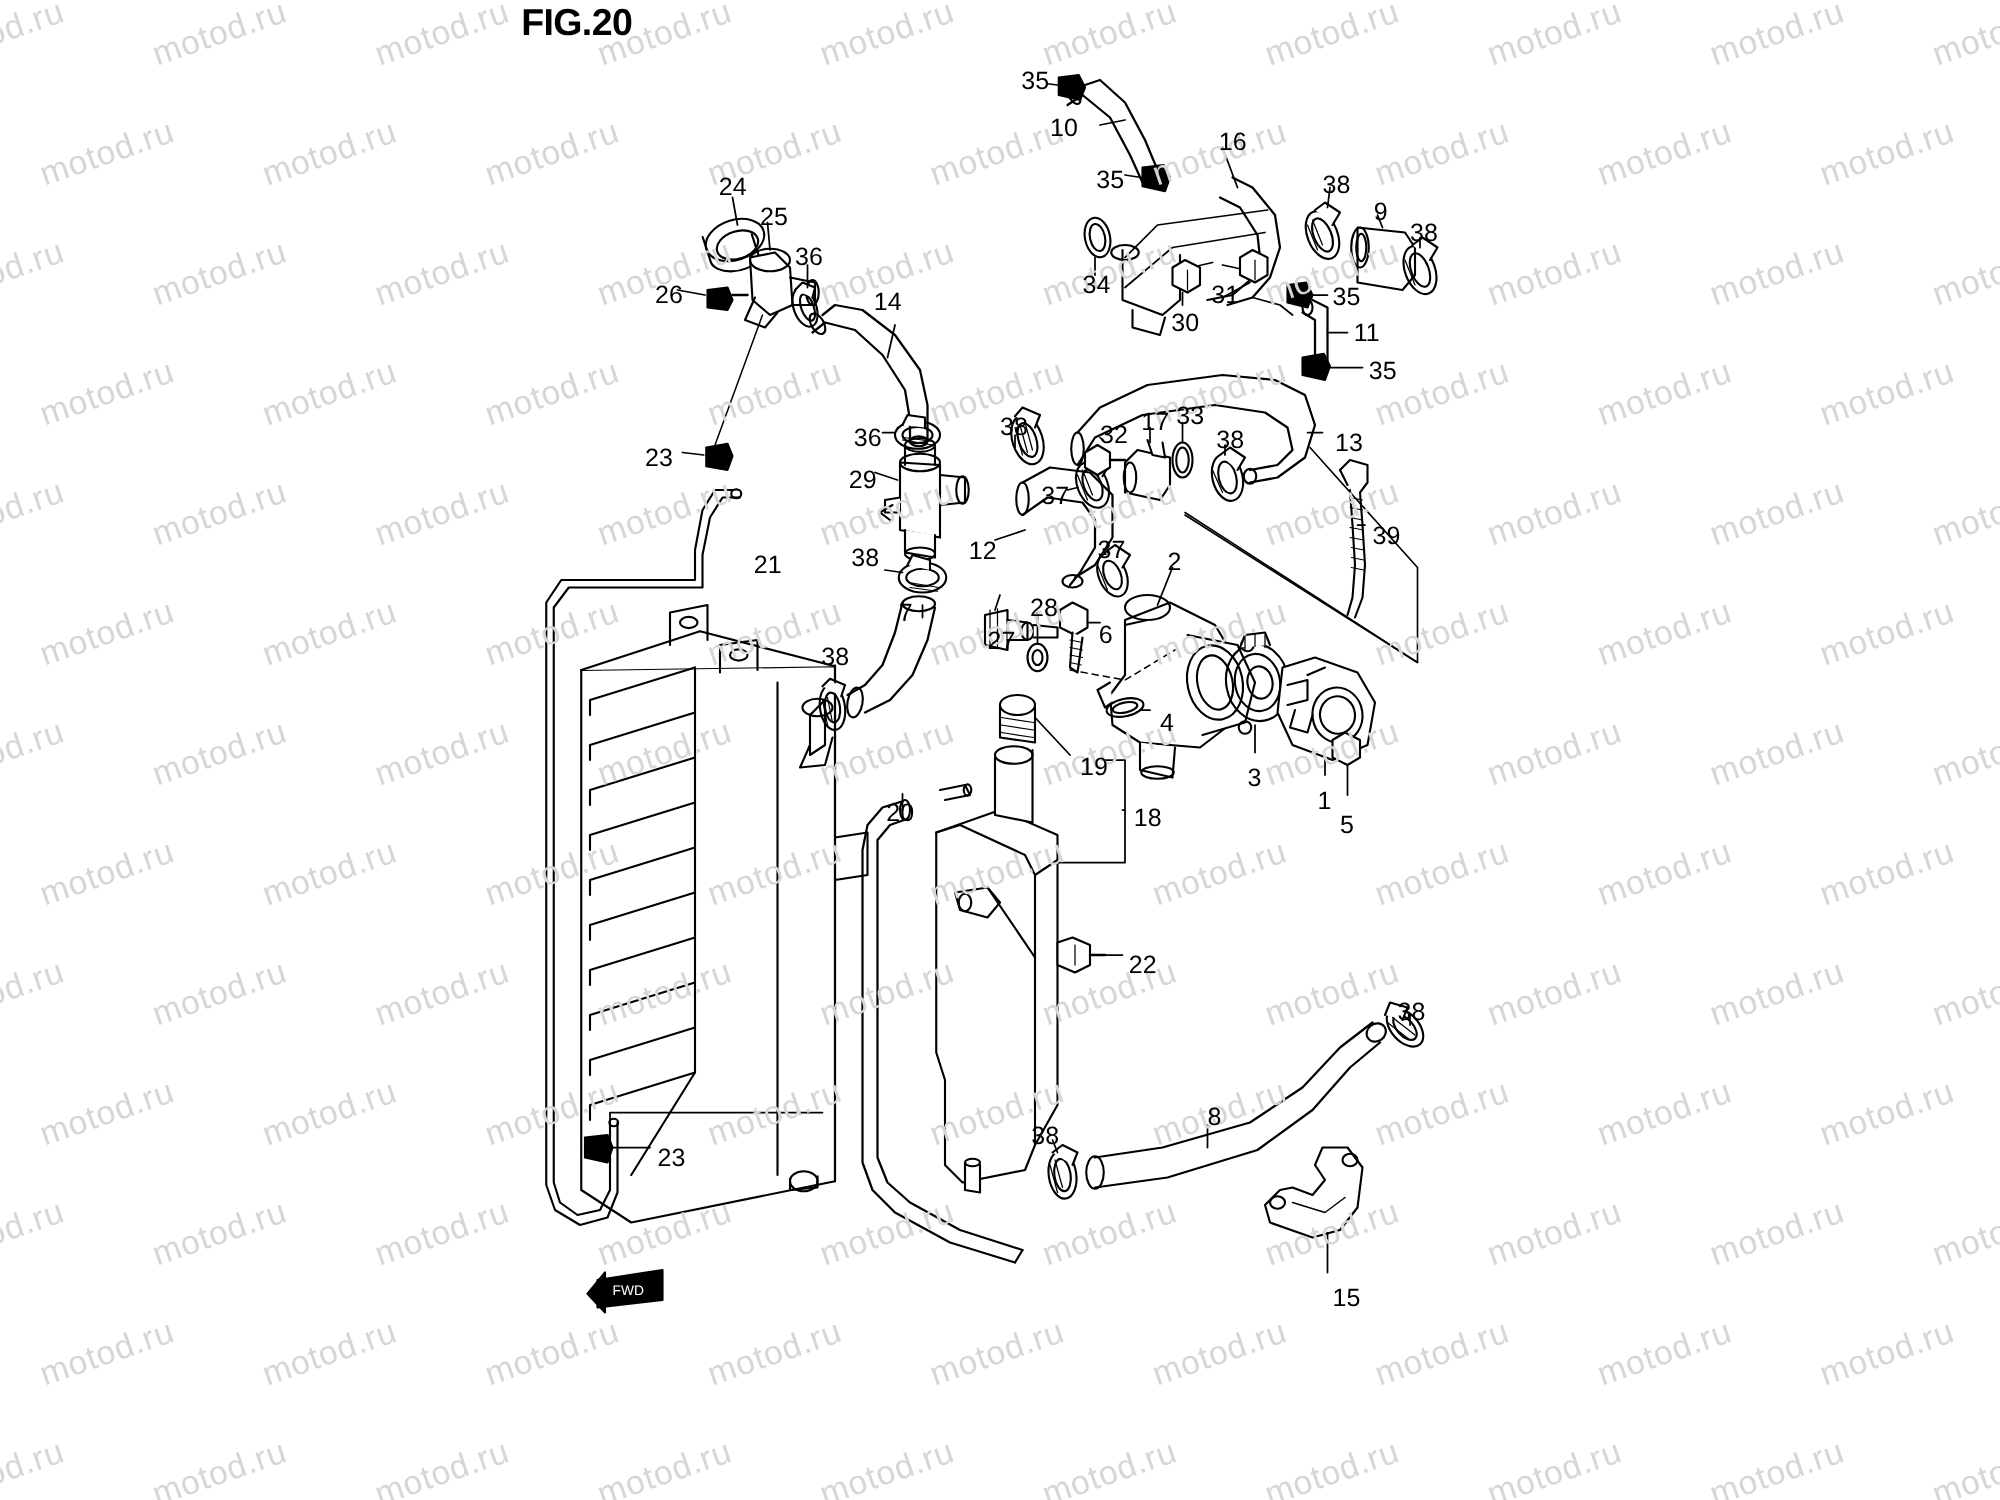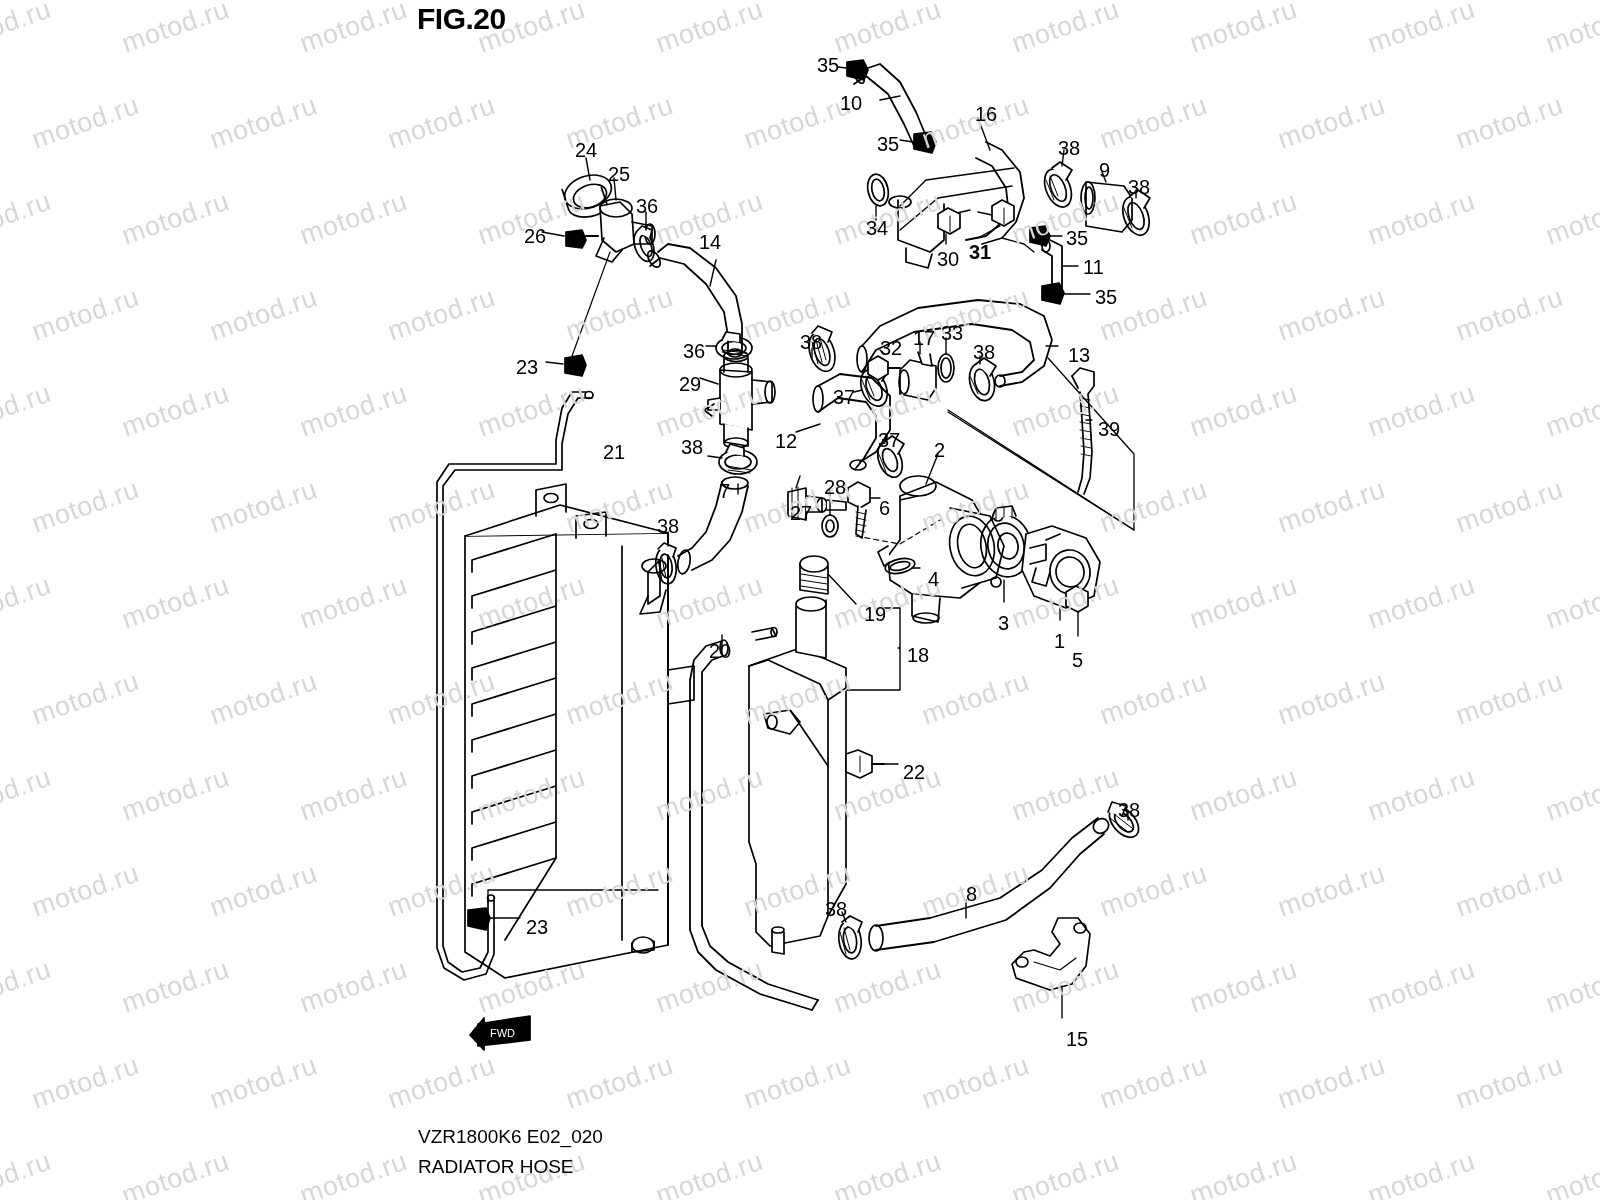--- a/index.html
+++ b/index.html
@@ -719,21 +719,21 @@
       <div class="callout" style="left: 709px; top: 641px;">20</div>
       <div class="callout" style="left: 864px; top: 604px;">19</div>
       <div class="callout" style="left: 907px; top: 645px;">18</div>
       <div class="callout" style="left: 903px; top: 762px;">22</div>
       <div class="callout" style="left: 817px; top: 55px;">35</div>
       <div class="callout" style="left: 840px; top: 93px;">10</div>
       <div class="callout" style="left: 877px; top: 134px;">35</div>
       <div class="callout" style="left: 975px; top: 104px;">16</div>
       <div class="callout" style="left: 866px; top: 218px;">34</div>
       <div class="callout" style="left: 937px; top: 249px;">30</div>
-      <div class="callout" style="left: 969px; top: 242px; font-weight: bold;">31</div>
+      <div class="callout" style="left: 969px; top: 226px;">31</div>
       <div class="callout" style="left: 1058px; top: 138px;">38</div>
       <div class="callout" style="left: 1099px; top: 160px;">9</div>
       <div class="callout" style="left: 1128px; top: 177px;">38</div>
       <div class="callout" style="left: 1066px; top: 228px;">35</div>
       <div class="callout" style="left: 1083px; top: 257px;">11</div>
       <div class="callout" style="left: 1095px; top: 287px;">35</div>
       <div class="callout" style="left: 880px; top: 338px;">32</div>
       <div class="callout" style="left: 913px; top: 328px;">17</div>
       <div class="callout" style="left: 941px; top: 323px;">33</div>
       <div class="callout" style="left: 973px; top: 342px;">38</div>
@@ -751,18 +751,14 @@
       <div class="callout" style="left: 1054px; top: 631px;">1</div>
       <div class="callout" style="left: 1072px; top: 650px;">5</div>
       <div class="callout" style="left: 1118px; top: 800px;">38</div>
       <div class="callout" style="left: 966px; top: 884px;">8</div>
       <div class="callout" style="left: 825px; top: 899px;">38</div>
       <div class="callout" style="left: 1066px; top: 1029px;">15</div>
     </div>
 
   <div class="fwd-badge" style="left:490px; top:1027px;">FWD</div>
 
-  <div id="caption">
-    <div>VZR1800K6 E02_020</div>
-    <div>RADIATOR HOSE</div>
-  </div>
 
 </div>
 
 </body></html>

